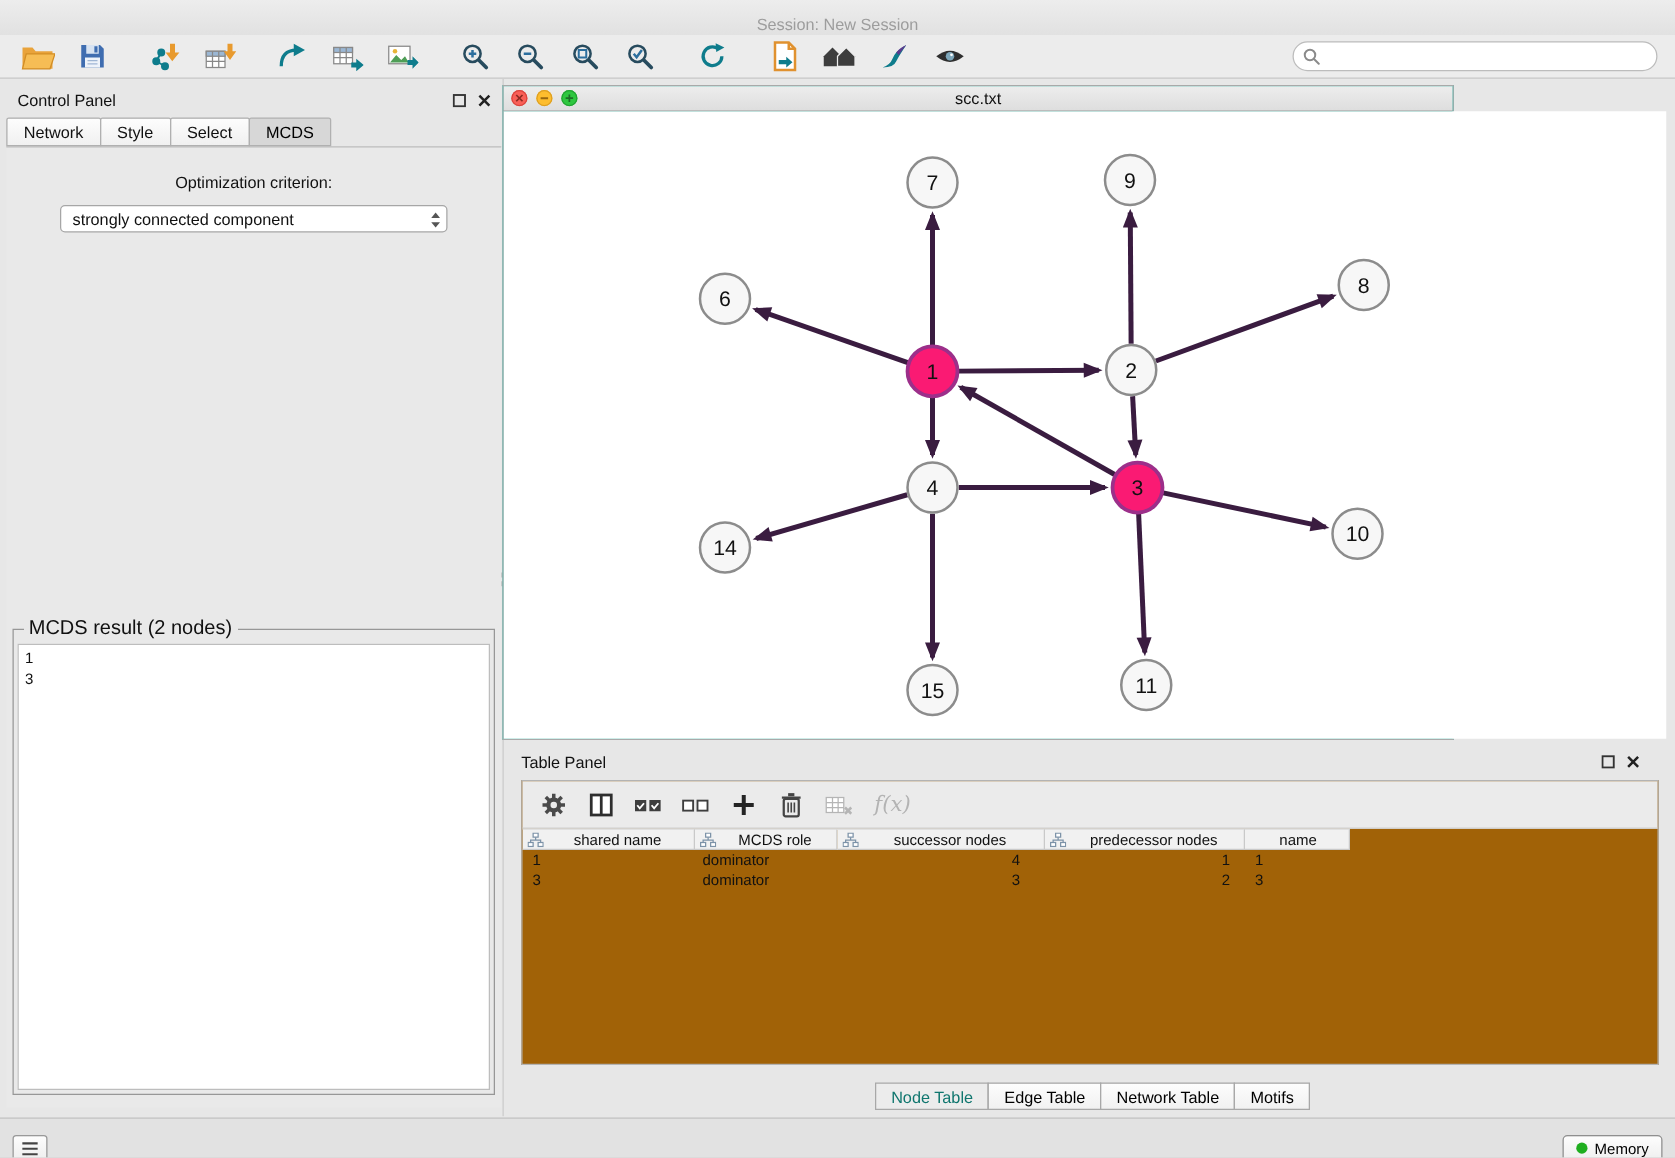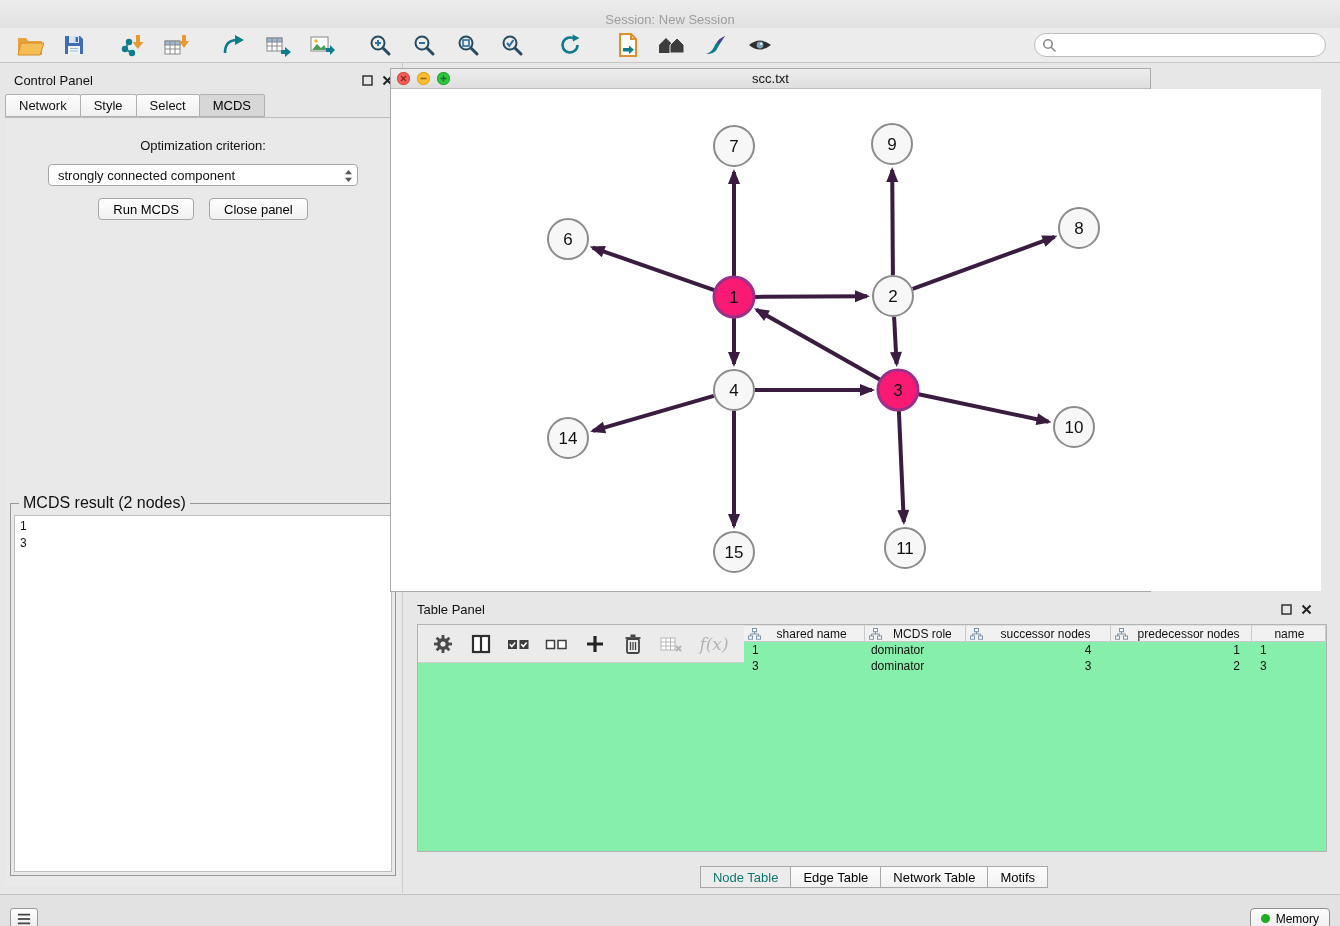--- a/index.html
+++ b/index.html
@@ -49,39 +49,39 @@
   .result-inner{width:100%;height:100%;background:#fff;border:1px solid #bdbdbd;
     font-size:12px;line-height:17px;padding:2px 5px;overflow:auto}
 
   
   .v-split{position:absolute;left:402px;top:63px;width:1px;height:830px;background:#cccccc}
   .v-grip{position:absolute;left:400px;top:455px;width:5px;height:16px;display:flex;
     flex-direction:column;gap:3px;align-items:center;justify-content:center}
   .v-grip i{width:4px;height:4px;background:#bdbdbd;display:block}
 
   
-  .net-window{position:absolute;left:390px;top:68px;width:761px;height:524px;
+  .net-window{position:absolute;left:402px;top:68px;width:761px;height:524px;
     background:#14b8a6;border:1px solid #a9a9a9}
   .net-titlebar{height:20px;background:linear-gradient(#ededed,#dedede);
     border-bottom:1px solid #bcbcbc;position:relative;display:flex;align-items:center}
   .traffic{display:flex;gap:7px;margin-left:6px;z-index:2}
   .light{width:13px;height:13px;border-radius:50%;display:flex;align-items:center;
     justify-content:center;padding:0;border:none}
   .light.red{background:#f95f57;box-shadow:inset 0 0 0 1px #d9453e}
   .light.yellow{background:#fdbd2e;box-shadow:inset 0 0 0 1px #dd9f22}
   .light.green{background:#2ec73f;box-shadow:inset 0 0 0 1px #22a332}
   .net-title{position:absolute;left:0;right:0;text-align:center;font-size:13px;color:#111}
   #graph-svg{display:block;width:930px;height:502px;background:#fff}
 
   
   .table-panel{position:absolute;left:407px;top:598px;width:933px;height:268px}
   .tp-header{height:22px;display:flex;align-items:center;justify-content:space-between;
     font-size:13px;padding:0 28px 0 10px}
-  .tp-main{position:absolute;left:10px;top:26px;right:13px;bottom:14px;background:#86efac;
-    border:1px solid #b3b3b3;display:flex;flex-direction:row}
+  .tp-main{position:absolute;left:10px;top:26px;right:13px;bottom:14px;background:#a16207;
+    border:1px solid #b3b3b3;display:flex;flex-direction:column}
   .tp-toolbar{height:38px;background:#ebebeb;border-bottom:1px solid #cfcfcf;
     display:flex;align-items:center;gap:4px;padding:0 8px}
   .tp-toolbar .tbtn{width:34px}
   .fx{font-family:"DejaVu Serif",serif;font-style:italic;color:#b3b3b3;font-size:17px}
   .grid{flex:1;overflow:hidden;font-size:12px}
   .ghead{display:flex;height:17px;line-height:16px}
   .gh{background:#f1f1f1;border-right:1px solid #c9c9c9;border-bottom:1px solid #c9c9c9;
     border-top:1px solid #e0e0e0;display:flex;align-items:center;padding:0 2px 0 4px}
   .gh .lbl{flex:1;text-align:center}
   .grow{display:flex;height:16px;line-height:16px}
@@ -291,24 +291,20 @@
       <button class="cp-tab active">MCDS</button>
     </div>
     <div class="cp-body">
       <div class="opt-label">Optimization criterion:</div>
       <div class="selectbox">
         <span>strongly connected component</span>
         <svg class="stepper" width="9" height="14" viewBox="0 0 9 14">
           <path d="M4.5 1 L8 5.3 H1 z" fill="#555"></path>
             <path d="M4.5 13 L1 8.7 H8 z" fill="#555"></path>
         </svg>
-      </div>
-      <div class="btnrow">
-        <button class="pbtn">Run MCDS</button>
-        <button class="pbtn">Close panel</button>
       </div>
     </div>
     <fieldset class="result">
       <legend>MCDS result (2 nodes)</legend>
       <div class="result-inner">
         <div>1</div>
         <div>3</div>
       </div>
     </fieldset>
   </div>

